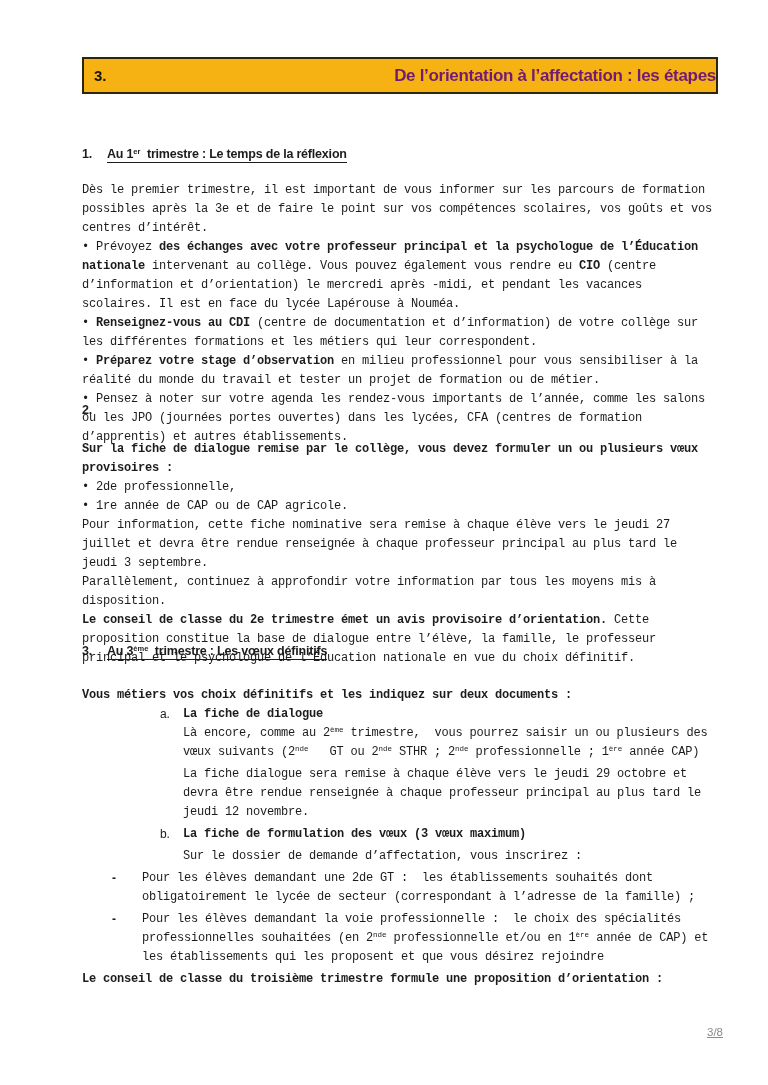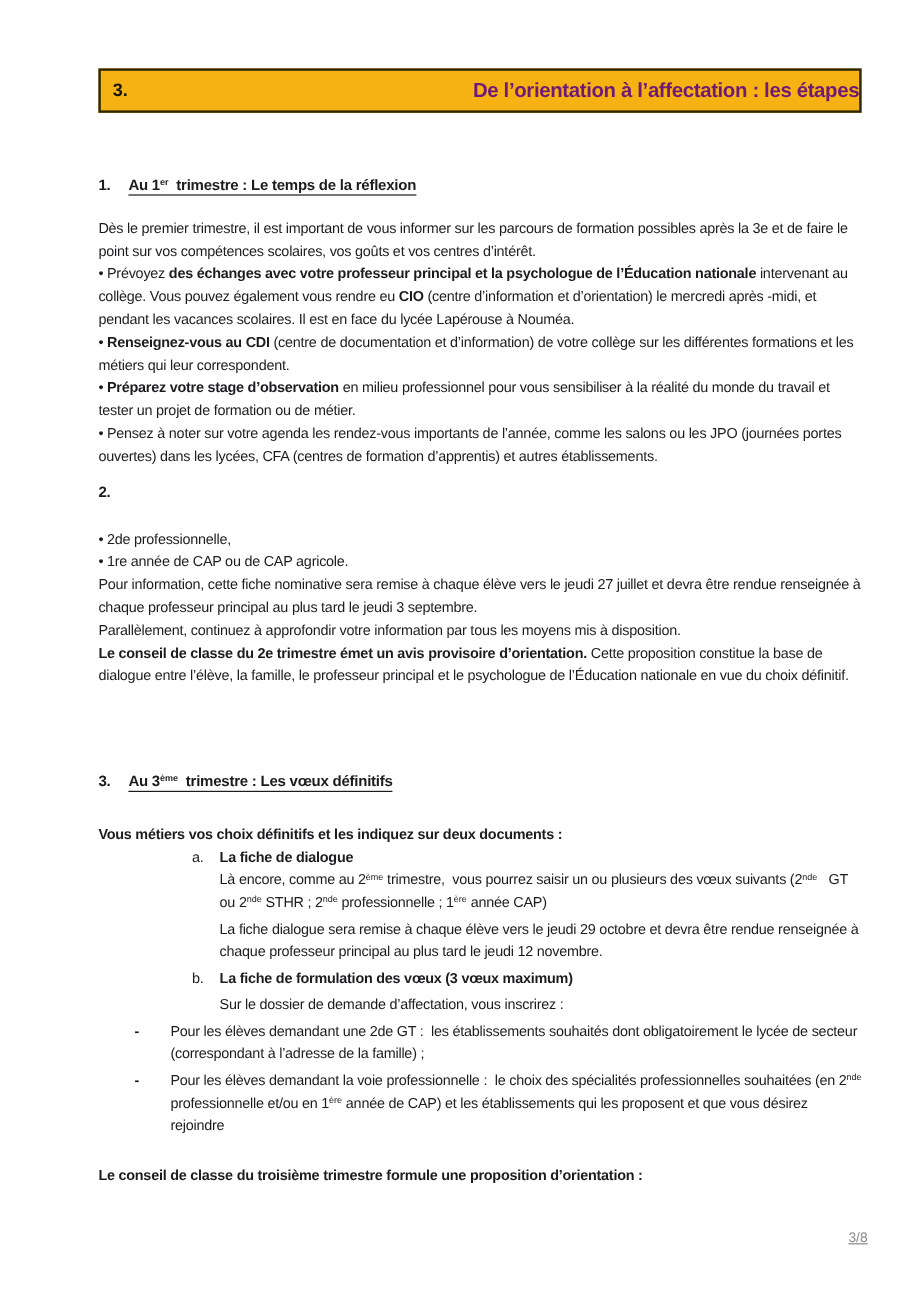--- a/index.html
+++ b/index.html
@@ -61,21 +61,21 @@
   
   .sec-body {
     position: absolute;
     left: 82px;
     width: 636px;
     font-size: 12px;
     line-height: 19px;
     letter-spacing: -0.2px;
   }
   .block { position: relative; }
-  .block .content { white-space: pre-wrap; display: block; }
+  .block .content { white-space: pre-wrap; display: block; font-family: Liberation Mono, monospace; }
   .block.letter .content { padding-left: 101px; }
   .block.sub .content { padding-left: 101px; }
   .block.dash .content { padding-left: 60px; }
   .block .marker {
     position: absolute;
     top: 0;
   }
   .block.letter .marker { left: 78px; }
   .block.dash .marker { left: 30px; font-weight: bold; }
   .block.gap { margin-top: 3px; }
@@ -128,20 +128,23 @@
       <div class="block p">
         <span class="content"><span>• Pensez à noter sur votre agenda les rendez-vous importants de l’année, comme les salons ou les JPO (journées portes ouvertes) dans les lycées, CFA (centres de formation d’apprentis) et autres établissements.</span></span>
       </div>
     </div>
 
   <div class="sec-heading" style="top:403px">
     <span class="h-num">2.</span>
   </div>
   <div class="sec-body" style="top:440px">
       <div class="block p">
+        <span class="content"><span class="b">Sur la fiche de dialogue remise par le collège, vous devez formuler un ou plusieurs vœux provisoires :</span></span>
+      </div>
+      <div class="block p">
         <span class="content"><span>• 2de professionnelle,</span></span>
       </div>
       <div class="block p">
         <span class="content"><span>• 1re année de CAP ou de CAP agricole.</span></span>
       </div>
       <div class="block p">
         <span class="content"><span>Pour information, cette fiche nominative sera remise à chaque élève vers le jeudi 27 juillet et devra être rendue renseignée à chaque professeur principal au plus tard le jeudi 3 septembre.</span></span>
       </div>
       <div class="block p">
         <span class="content"><span>Parallèlement, continuez à approfondir votre information par tous les moyens mis à disposition.</span></span>

